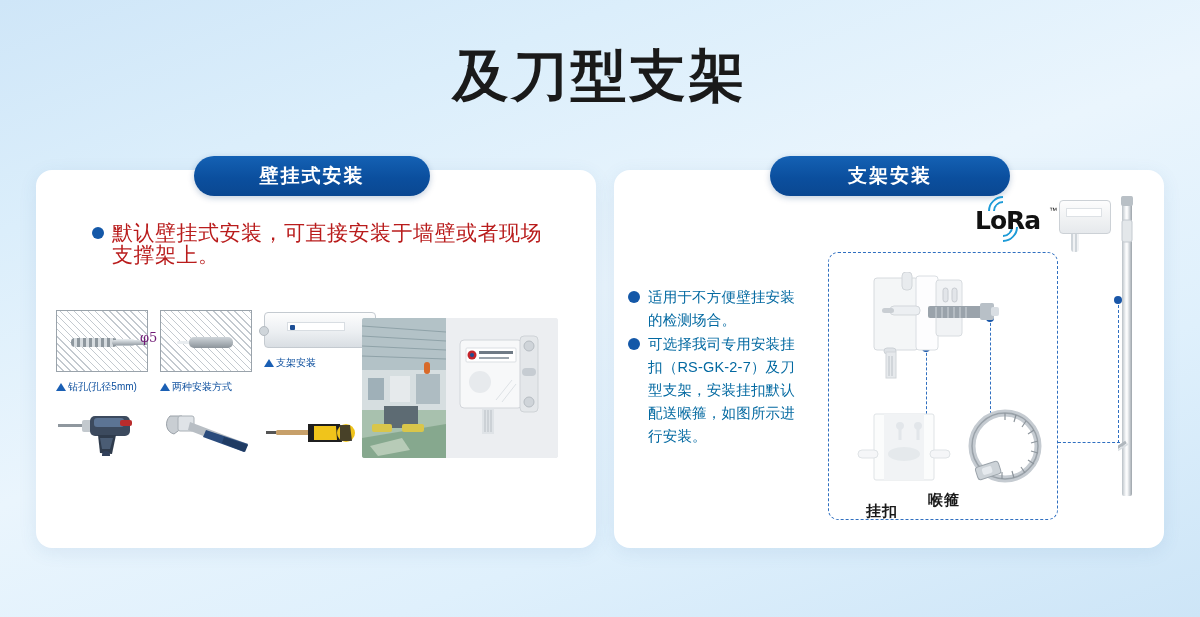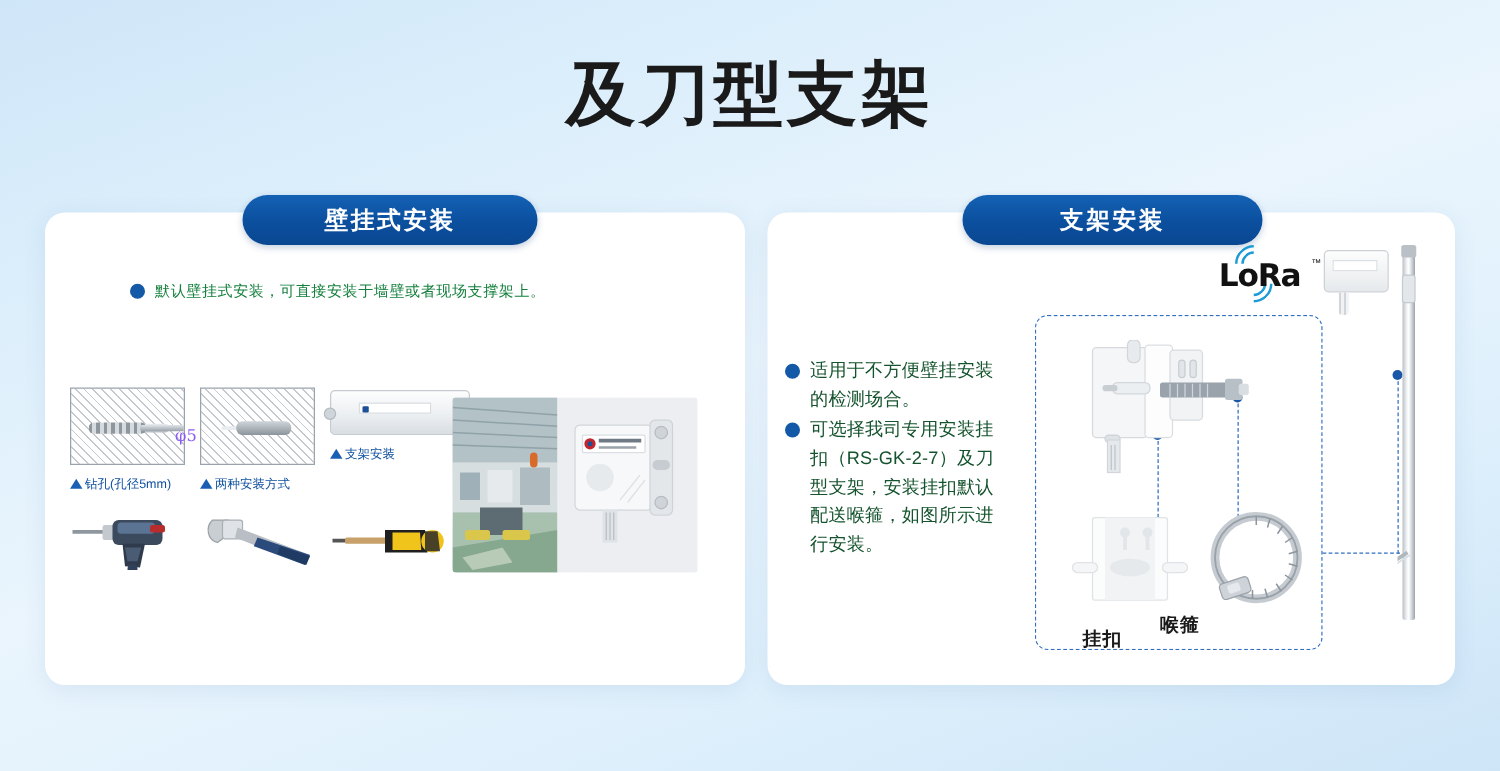--- a/index.html
+++ b/index.html
@@ -28,22 +28,22 @@
     display:flex; align-items:center; justify-content:center;
     box-shadow:0 2px 6px rgba(10,60,120,.25);
   }
   #badge-left { left:194px; width:236px; }
   #badge-right{ left:770px; width:240px; }
 
   .bullet-line{ display:flex; align-items:flex-start; gap:8px; }
   .dot{ width:12px; height:12px; border-radius:50%; background:#1458a8; flex:0 0 12px; margin-top:5px; }
 
   #left-intro{
-    position:absolute; left:104px; top:222px; width:470px;
-    font-size:12px; color:#15803d; line-height:22px; letter-spacing:.5px;
+    position:absolute; left:92px; top:222px; width:470px;
+    font-size:21px; color:#b91c1c; line-height:22px; letter-spacing:.5px;
   }
 
   
   .steps{ position:absolute; left:56px; top:310px; width:300px; display:flex; gap:12px; }
   .step{ width:92px; }
   .hatch{
     width:92px; height:62px; border:1px solid #9aa3ab; position:relative; overflow:hidden;
     background:
       repeating-linear-gradient(45deg,#fff 0 4px,#c3c9cf 4px 5px);
   }
@@ -58,21 +58,21 @@
   }
   .drillshaft{
     position:absolute; left:55px; top:29px; width:46px; height:5px;
     background:linear-gradient(180deg,#dfe4e8,#9aa2a9); border-radius:2px;
   }
   .plugbody{
     position:absolute; left:28px; top:26px; width:44px; height:11px;
     background:linear-gradient(180deg,#cfd5da,#8c949b); border-radius:5px;
   }
   .plugline{ position:absolute; left:16px; top:30px; width:30px; height:3px; background:#e9edf0; border-radius:2px;}
-  .phi{ position:absolute; left:84px; top:32px; font-size:13px; color:#8b5cf6; font-family:"DejaVu Serif",serif;}
+  .phi{ position:absolute; left:84px; top:20px; font-size:13px; color:#701a75; font-family:"DejaVu Serif",serif;}
   .steplabel{
     margin-top:8px; font-size:10px; color:#0d4f9e; white-space:nowrap; letter-spacing:0;
     display:flex; align-items:center; gap:2px;
   }
   .tri{ width:0;height:0;border-left:5px solid transparent;border-right:5px solid transparent;border-bottom:8px solid #1a5fb4; }
 
   
   #step3{ width:118px; position:relative; }
   .dim{ position:relative; height:30px; width:112px; }
   .dimtext{ position:absolute; left:50%; transform:translateX(-50%); top:-2px; font-size:12.5px; color:#222; font-family:"DejaVu Sans",sans-serif;}
@@ -97,21 +97,21 @@
 
   
   .photos{ position:absolute; left:362px; top:318px; width:196px; height:140px; border-radius:3px; overflow:hidden; display:flex;}
   .photo-factory{ width:84px; height:140px; position:relative;
     background:linear-gradient(180deg,#b9c6cd 0%,#93a5ad 26%,#c9d4d8 48%,#dfe6e4 62%,#9fb7a4 78%,#86a88e 100%); }
   .photo-device{ flex:1; position:relative; background:linear-gradient(135deg,#f4f5f7 0%,#e8eaed 60%,#dfe2e6 100%); }
 
   
   #right-intro{
     position:absolute; left:628px; top:286px; width:180px;
-    font-size:14.5px; color:#14532d; line-height:23px; letter-spacing:.2px;
+    font-size:14.5px; color:#0369a1; line-height:23px; letter-spacing:.2px;
   }
   #lora-logo{
     position:absolute; left:975px; top:202px; width:80px; height:34px;
   }
   .lora-text{ position:absolute; left:0; top:4px; font-size:25px; font-weight:bold; color:#111; letter-spacing:-1px; font-family:"DejaVu Sans",sans-serif;}
   .lora-tm{ position:absolute; right:-2px; top:4px; font-size:8px; color:#111;}
   .arc{ position:absolute; border:2.2px solid #1e9bd7; border-radius:50%; border-color:#1e9bd7 transparent transparent transparent; }
 
   #dashbox{
     position:absolute; left:828px; top:252px; width:230px; height:268px;

